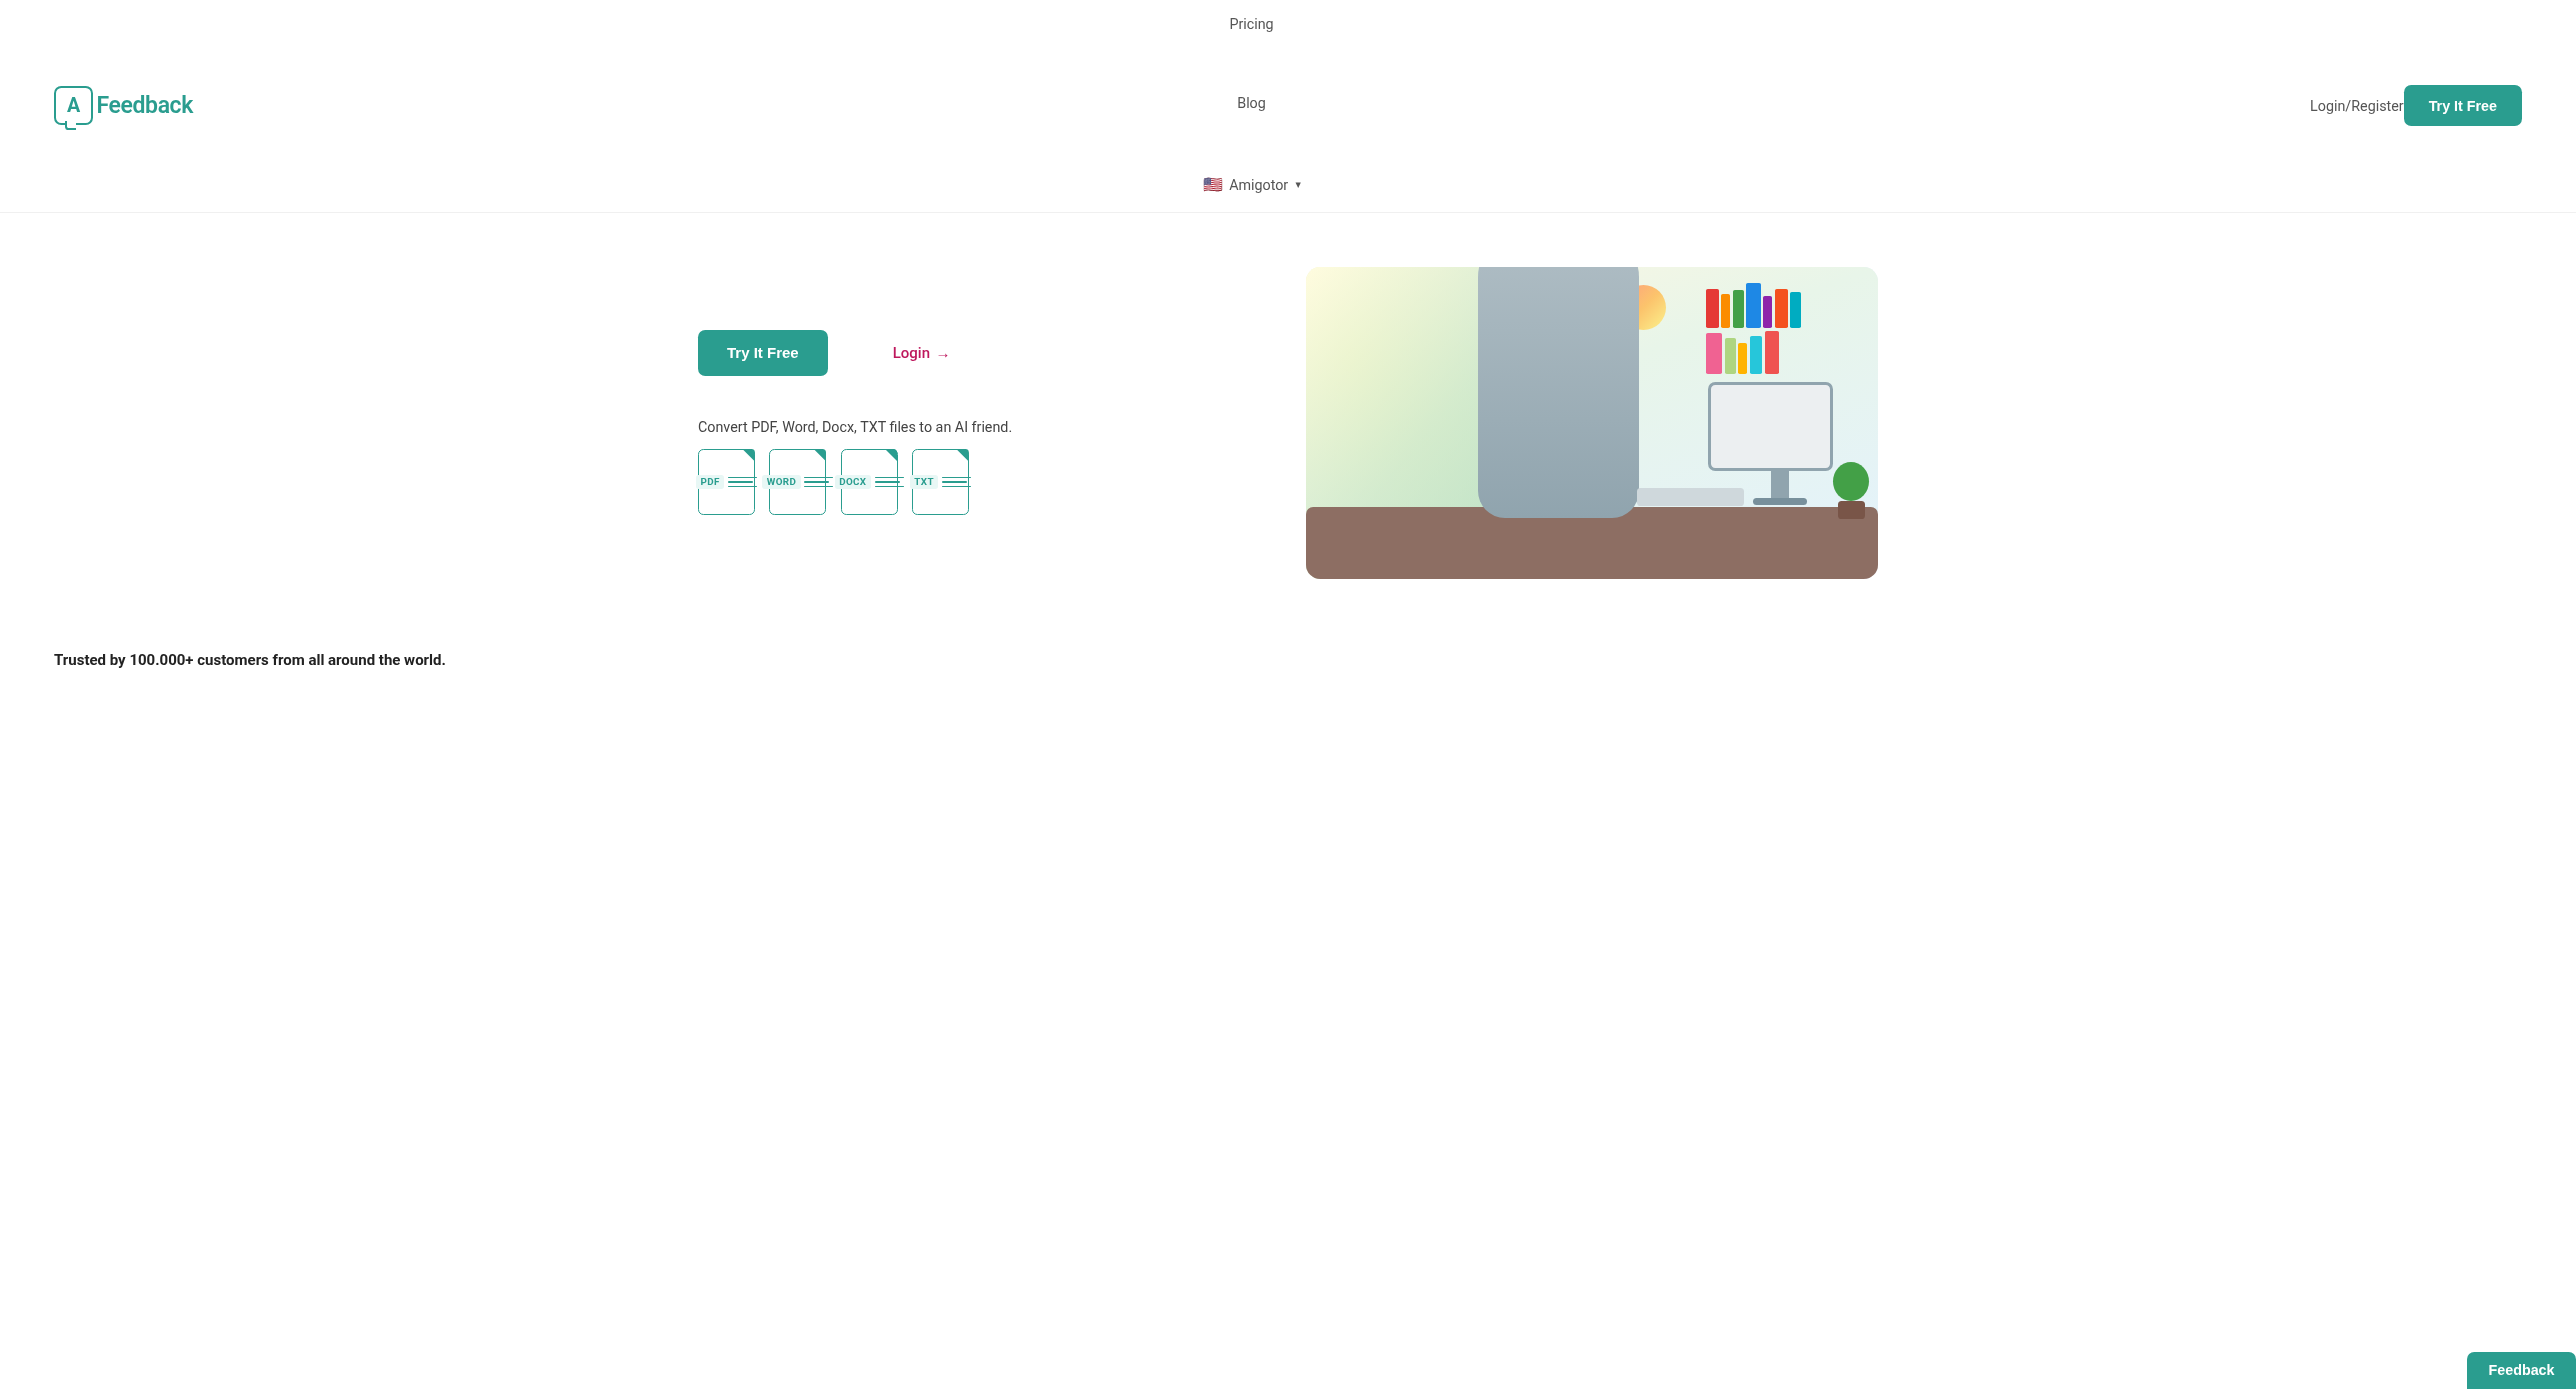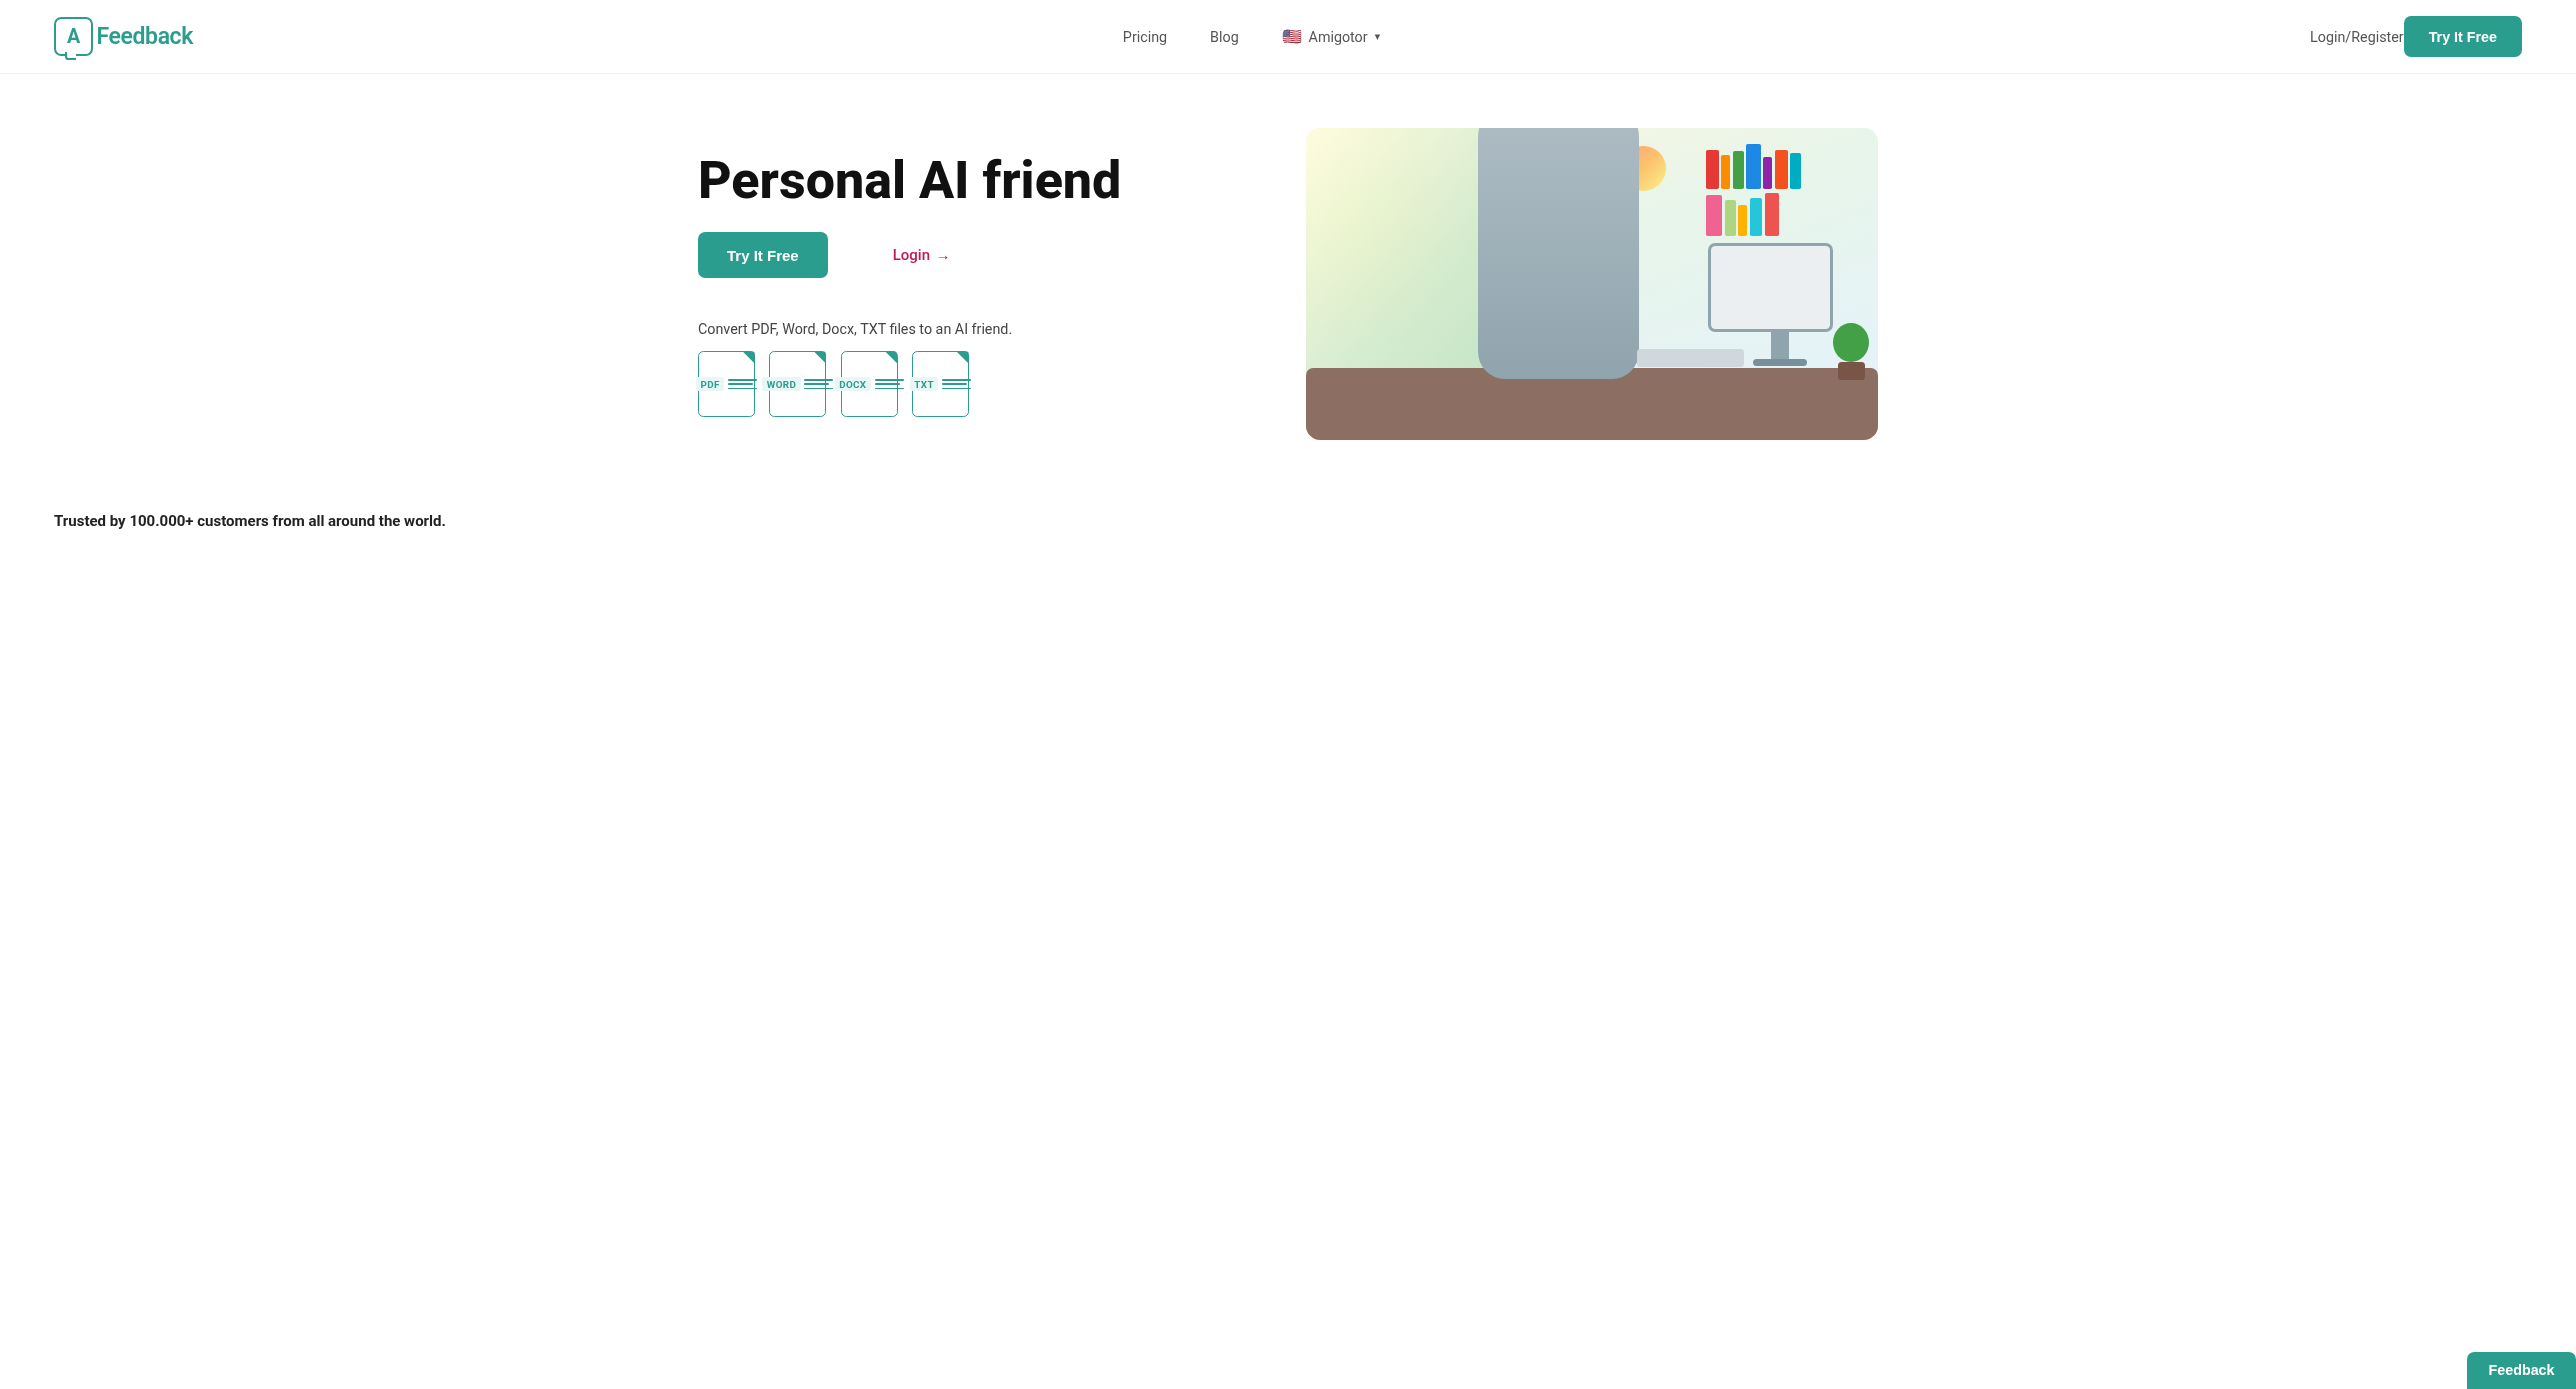--- a/index.html
+++ b/index.html
@@ -48,22 +48,23 @@
     }
     .logo-text {
       font-size: 23px;
       font-weight: 600;
       color: #2a9d8f;
       letter-spacing: -0.4px;
     }
     .nav-links {
       display: flex;
       align-items: center;
-      gap: 43px;
+      gap: 63px;
       list-style: none;
+      flex-direction: column;
     }
     .nav-links a {
       text-decoration: none;
       color: #555;
       font-size: 14.3px;
     }
     .nav-lang {
       display: flex;
       align-items: center;
       gap: 5.4px;
@@ -438,21 +439,20 @@
   </ul>
 
   <div class="nav-right">
     <a href="#" class="login-link">Login/Register</a>
     <button class="try-it-btn">Try It Free</button>
   </div>
 </nav>
 
 <section class="hero">
   <div class="hero-left">
-    <h1 class="hero-title">Personal AI friend</h1>
     <div class="hero-actions">
       <button class="hero-try-btn">Try It Free</button>
       <a href="#" class="hero-login-link">
         <span>Login</span>
         <span>→</span>
       </a>
     </div>
     <p class="convert-text">Convert PDF, Word, Docx, TXT files to an AI friend.</p>
     <div class="file-icons">
 

